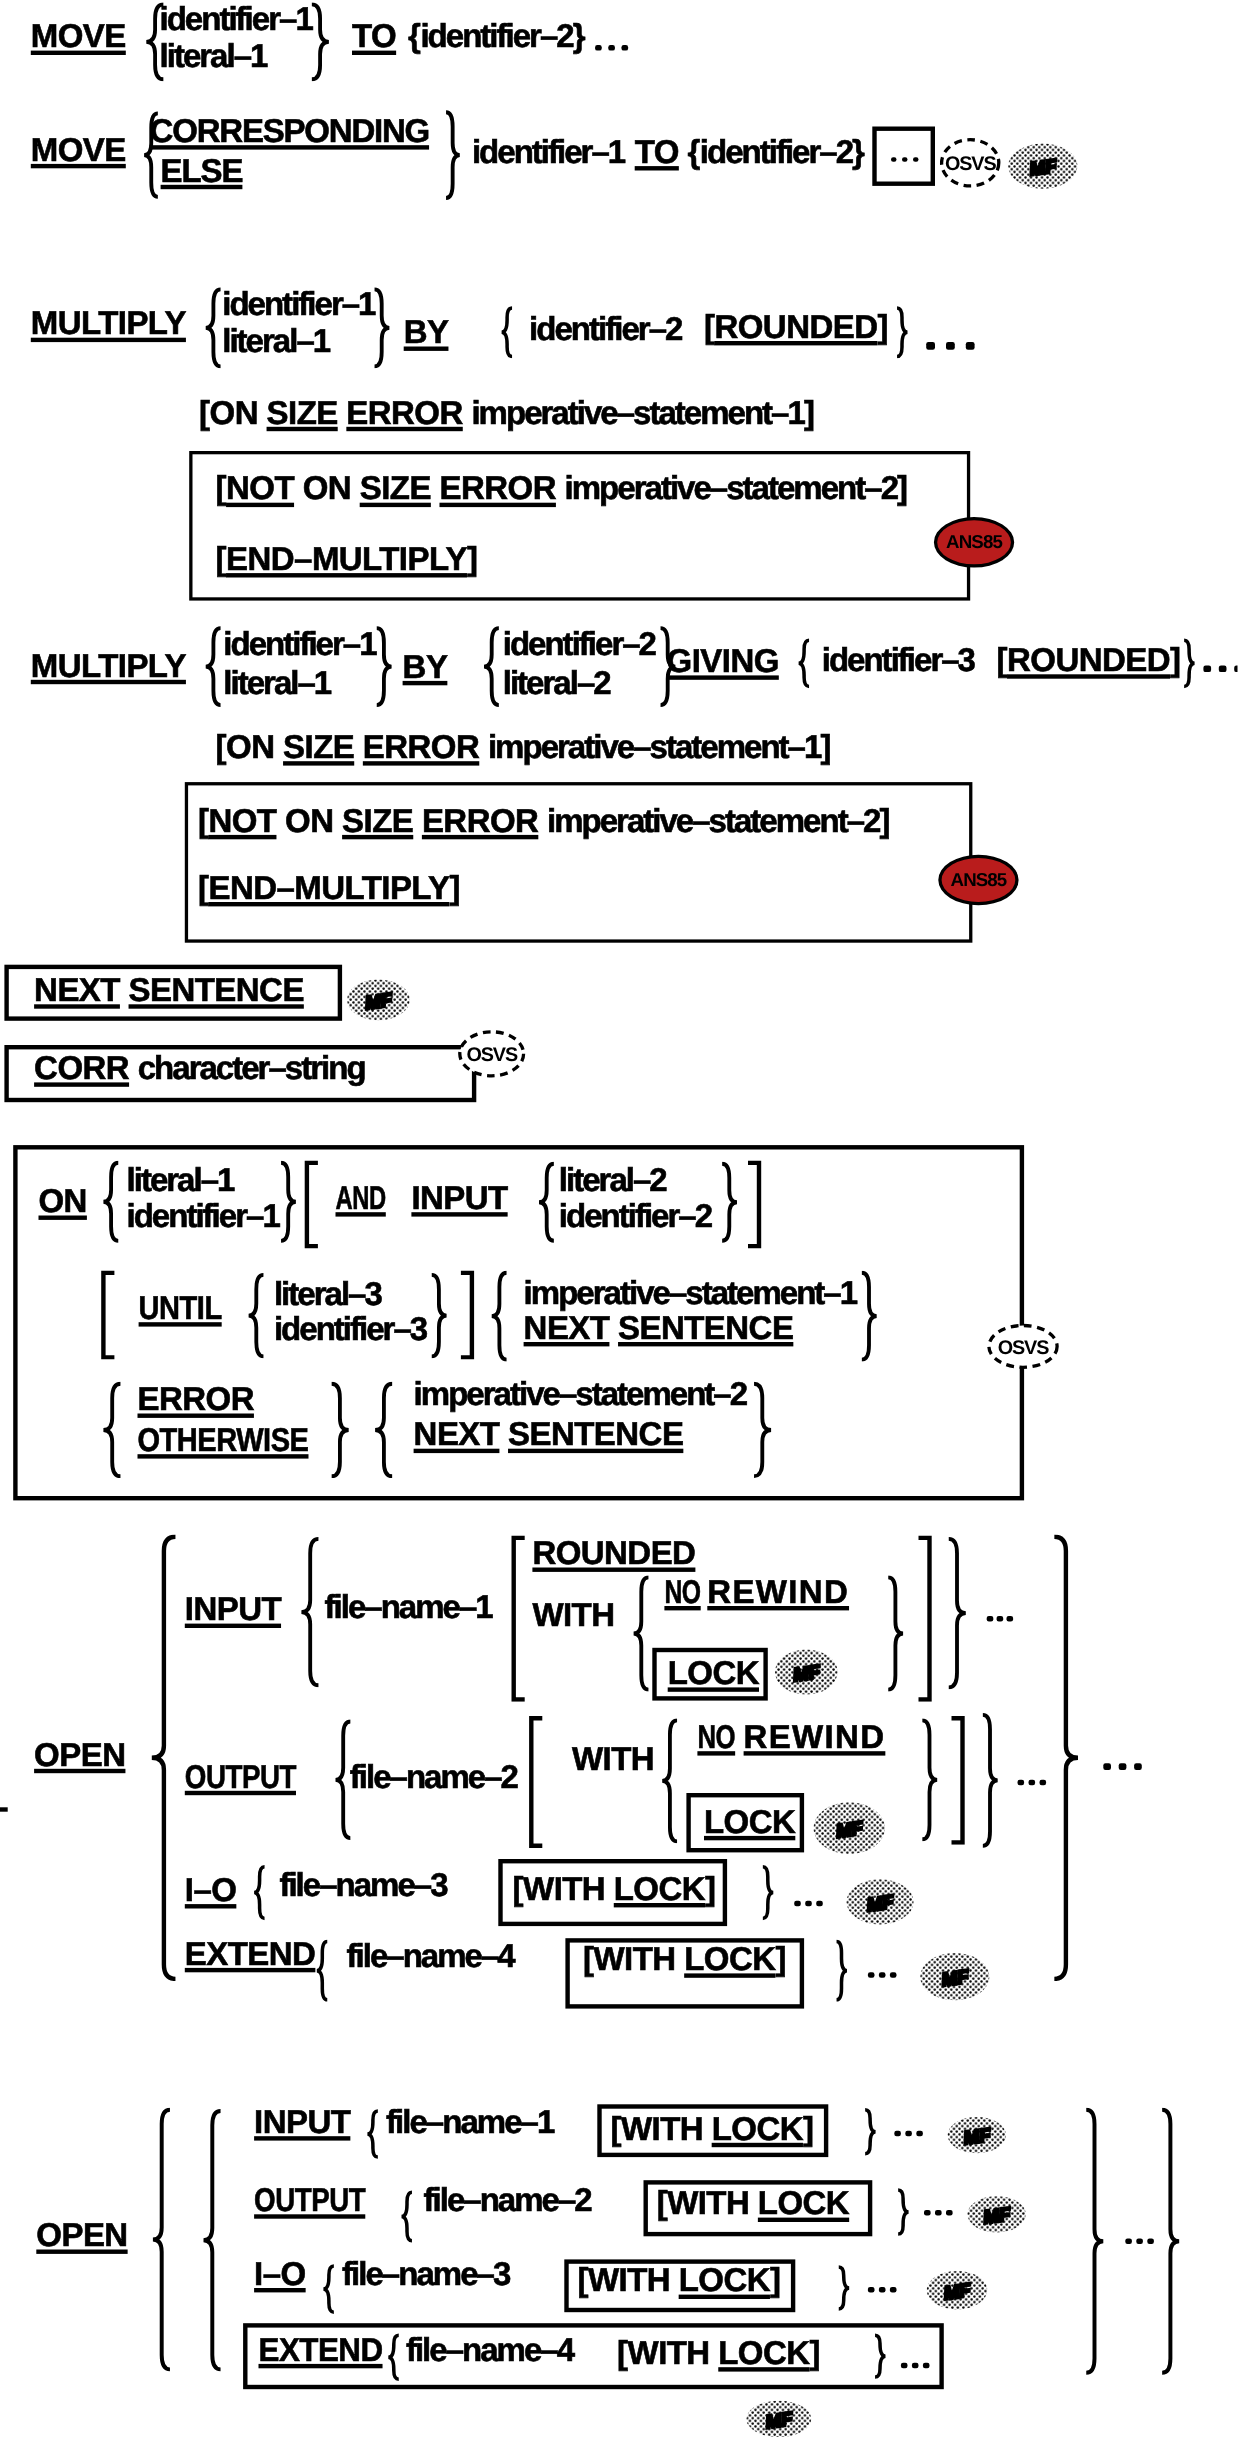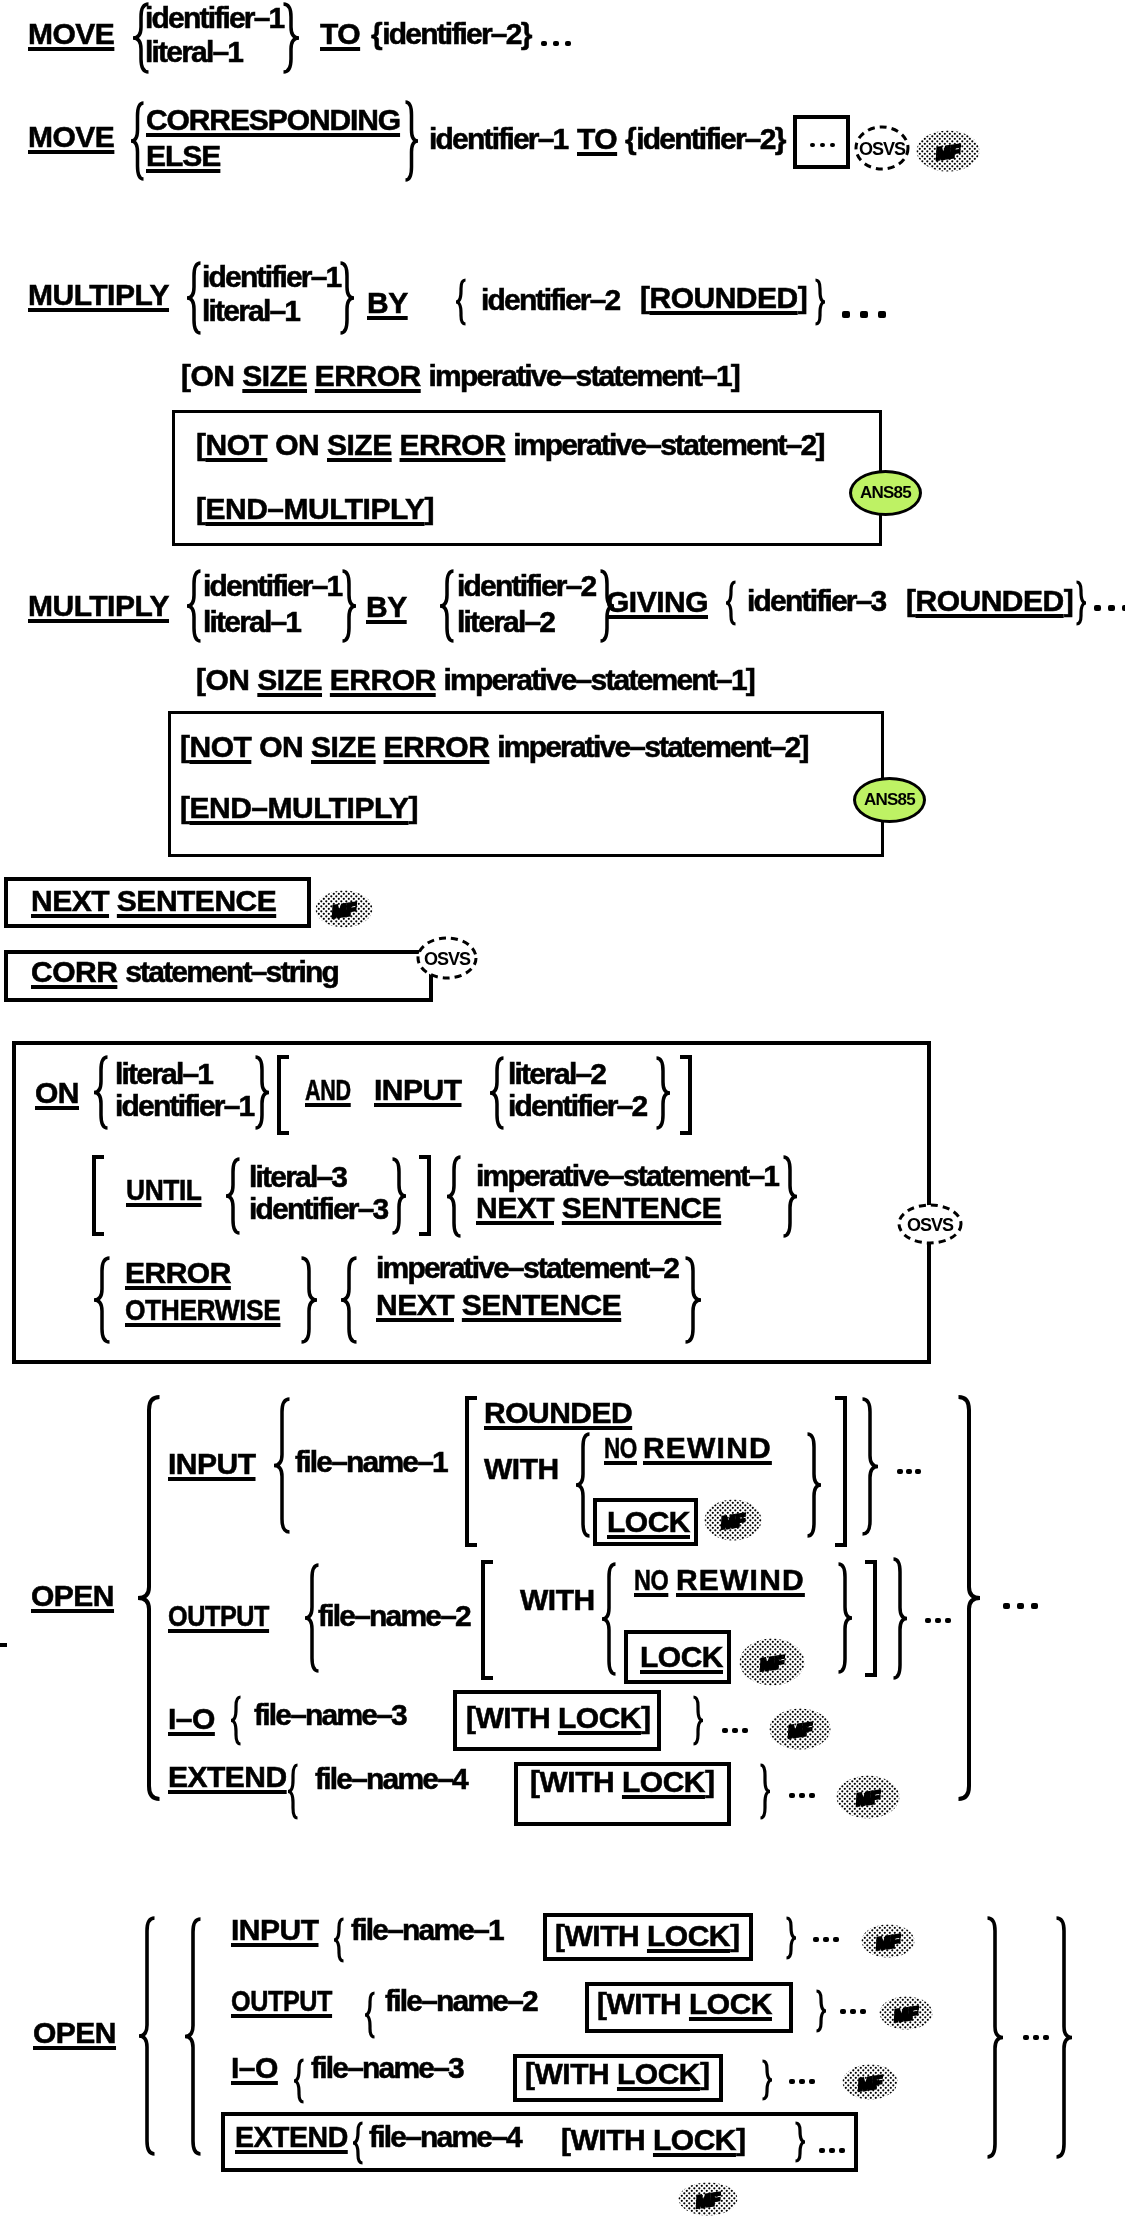--- a/index.html
+++ b/index.html
@@ -1,21 +1,21 @@
 <!DOCTYPE html>
 <html><head><meta charset="utf-8"><style>
 html,body{margin:0;padding:0;background:#fff;width:1125px;height:2218px;position:relative;overflow:hidden}
 .t{position:absolute;font:700 30px "Liberation Sans",sans-serif;line-height:30px;white-space:pre;letter-spacing:-0.5px;color:#000;-webkit-text-stroke:0.55px #000}
 .t u{text-decoration-thickness:4px;text-underline-offset:3px}
 .c{letter-spacing:-1.8px}
 .s{position:absolute}
 .bx{position:absolute;border-style:solid;border-color:#000}
 .dots{position:absolute;display:flex;align-items:center}
 .dots i{display:block;background:#000;border-radius:2px}
-.ans{position:absolute;border:3px solid #000;border-radius:50%;background:#bef264;display:flex;align-items:center;justify-content:center;font:700 17px "Liberation Sans",sans-serif;letter-spacing:-0.8px}
+.ans{position:absolute;border:3px solid #000;border-radius:50%;background:#b91c1c;display:flex;align-items:center;justify-content:center;font:700 17px "Liberation Sans",sans-serif;letter-spacing:-0.8px}
 </style></head><body>
 <svg width="0" height="0" style="position:absolute">
     <defs>
       <pattern id="ht" width="5" height="5" patternUnits="userSpaceOnUse">
         <rect width="5" height="5" fill="#fff"></rect>
         <circle cx="1.3" cy="1.3" r="1.1" fill="#000"></circle>
         <circle cx="3.8" cy="3.8" r="1.1" fill="#000"></circle>
       </pattern>
     </defs>
   </svg>
@@ -32,21 +32,21 @@
 <div class="t" style="left:371px;top:19px">{<span class="c">identifier–2</span>}</div>
 <div class="dots" style="left:541px;top:41px;gap:6px">
     <i style="width:6px;height:5px"></i>
     <i style="width:6px;height:5px"></i>
     <i style="width:6px;height:5px"></i>
   </div>
 <div class="t" style="left:28px;top:122px"><u>MOVE</u></div>
 <svg class="s" style="left:129px;top:101px" width="17" height="80">
     <path d="M14.5,2 Q8.5,2 8.5,15 L8.5,29.0 Q8.5,40.0 2,40.0 Q8.5,40.0 8.5,51.0 L8.5,65 Q8.5,78 14.5,78" fill="none" stroke="#000" stroke-width="3.5"></path>
   </svg>
-<div class="t" style="left:146px;top:105px;letter-spacing:-1.1px"><u>CORRESPONDING</u></div>
+<div class="t" style="left:136px;top:105px;letter-spacing:-1.1px"><u>CORRESPONDING</u></div>
 <div class="t" style="left:146px;top:141px;letter-spacing:-1px"><u>ELSE</u></div>
 <svg class="s" style="left:403px;top:100px" width="17" height="82">
     <path d="M2.5,2 Q8.5,2 8.5,15 L8.5,30.0 Q8.5,41.0 15,41.0 Q8.5,41.0 8.5,52.0 L8.5,67 Q8.5,80 2.5,80" fill="none" stroke="#000" stroke-width="3.5"></path>
   </svg>
 <div class="t" style="left:429px;top:124px"><span class="c">identifier–1</span></div>
 <div class="t" style="left:577px;top:124px"><u>TO</u></div>
 <div class="t" style="left:625px;top:124px">{<span class="c">identifier–2</span>}</div>
 <div class="bx" style="left:793px;top:115px;width:49px;height:46px;border-width:4px"></div>
 <div class="dots" style="left:810px;top:143px;gap:5px">
     <i style="width:5px;height:4px"></i>
@@ -126,21 +126,21 @@
 <div class="t" style="left:180px;top:732px">[<u>NOT</u> ON <u>SIZE</u> <u>ERROR</u> <span class="c">imperative–statement–2</span>]</div>
 <div class="t" style="left:180px;top:793px">[<u>END–MULTIPLY</u>]</div>
 <div class="ans" style="left:853px;top:777px;width:67px;height:40px">ANS85</div>
 <div class="bx" style="left:4px;top:877px;width:299px;height:43px;border-width:4px"></div>
 <div class="t" style="left:31px;top:886px"><u>NEXT</u> <u>SENTENCE</u></div>
 <svg class="s" style="left:315px;top:890px" width="58" height="38">
     <ellipse cx="29.0" cy="19.0" rx="28.5" ry="18.5" fill="url(#ht)"></ellipse>
     <text x="29.0" y="26.0" text-anchor="middle" font-family="Liberation Sans" font-style="italic" font-weight="bold" font-size="17" fill="#000" stroke="#000" stroke-width="2.6" transform="rotate(-8 29.0 19.0)">MF</text>
   </svg>
 <div class="bx" style="left:4px;top:950px;width:421px;height:44px;border-width:4px"></div>
-<div class="t" style="left:31px;top:957px"><u>CORR</u> <span class="c">statement–string</span></div>
+<div class="t" style="left:31px;top:957px"><u>CORR</u> <span class="c">character–string</span></div>
 <svg class="s" style="left:416px;top:936px" width="62" height="44">
     <ellipse cx="31.0" cy="22.0" rx="29.0" ry="20.0" fill="#fff" stroke="#000" stroke-width="3" stroke-dasharray="7 5"></ellipse>
     <text x="31.0" y="28.5" text-anchor="middle" font-family="Liberation Sans" font-weight="bold" font-size="18" letter-spacing="-1" fill="#000">OSVS</text>
   </svg>
 <div class="bx" style="left:12px;top:1041px;width:911px;height:315px;border-width:4px"></div>
 <div class="t" style="left:35px;top:1078px"><u>ON</u></div>
 <svg class="s" style="left:92px;top:1055px" width="18" height="75">
     <path d="M15.5,2 Q9.0,2 9.0,15 L9.0,26.5 Q9.0,37.5 2,37.5 Q9.0,37.5 9.0,48.5 L9.0,60 Q9.0,73 15.5,73" fill="none" stroke="#000" stroke-width="3.5"></path>
   </svg>
 <div class="t" style="left:115px;top:1059px"><span class="c">literal–1</span></div>

